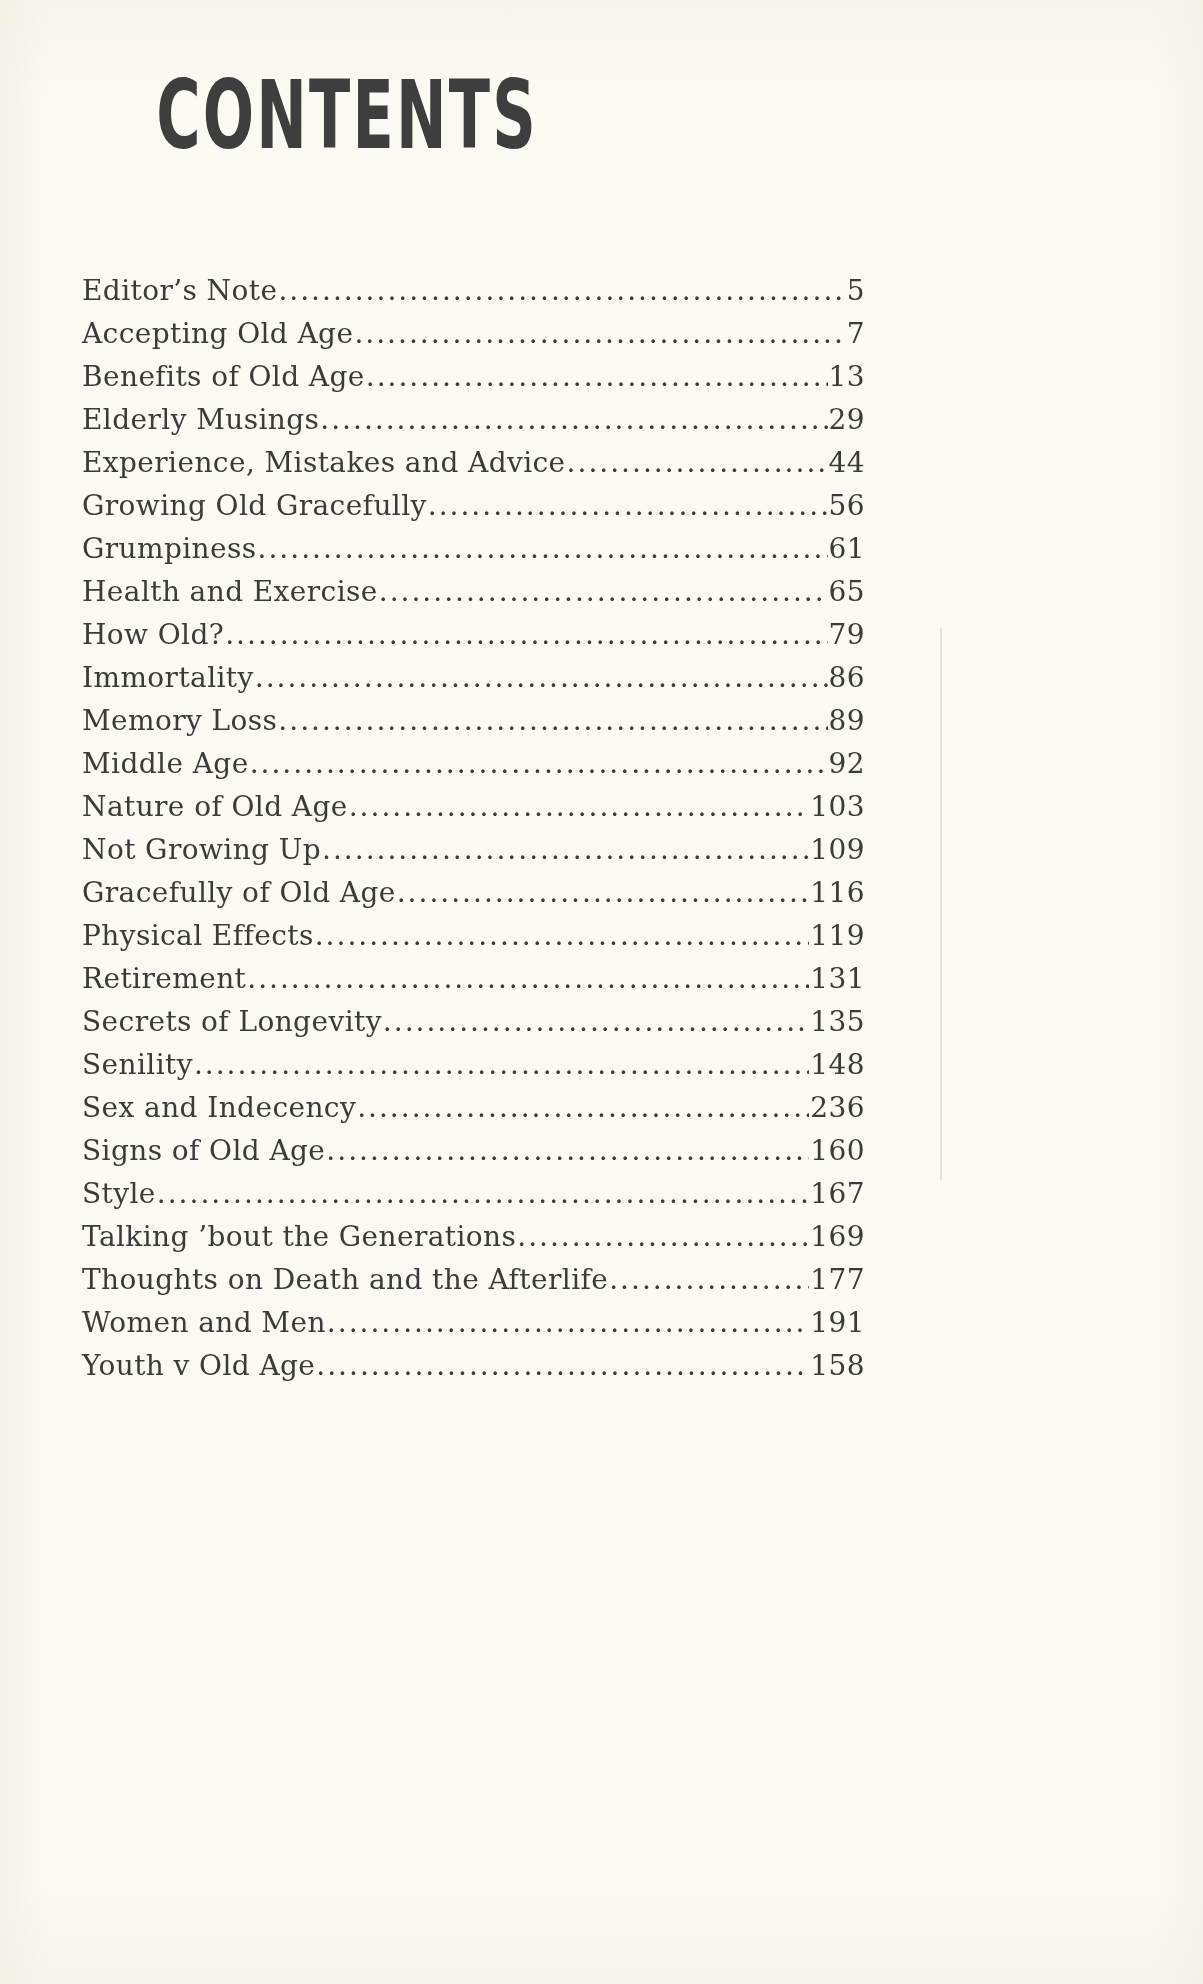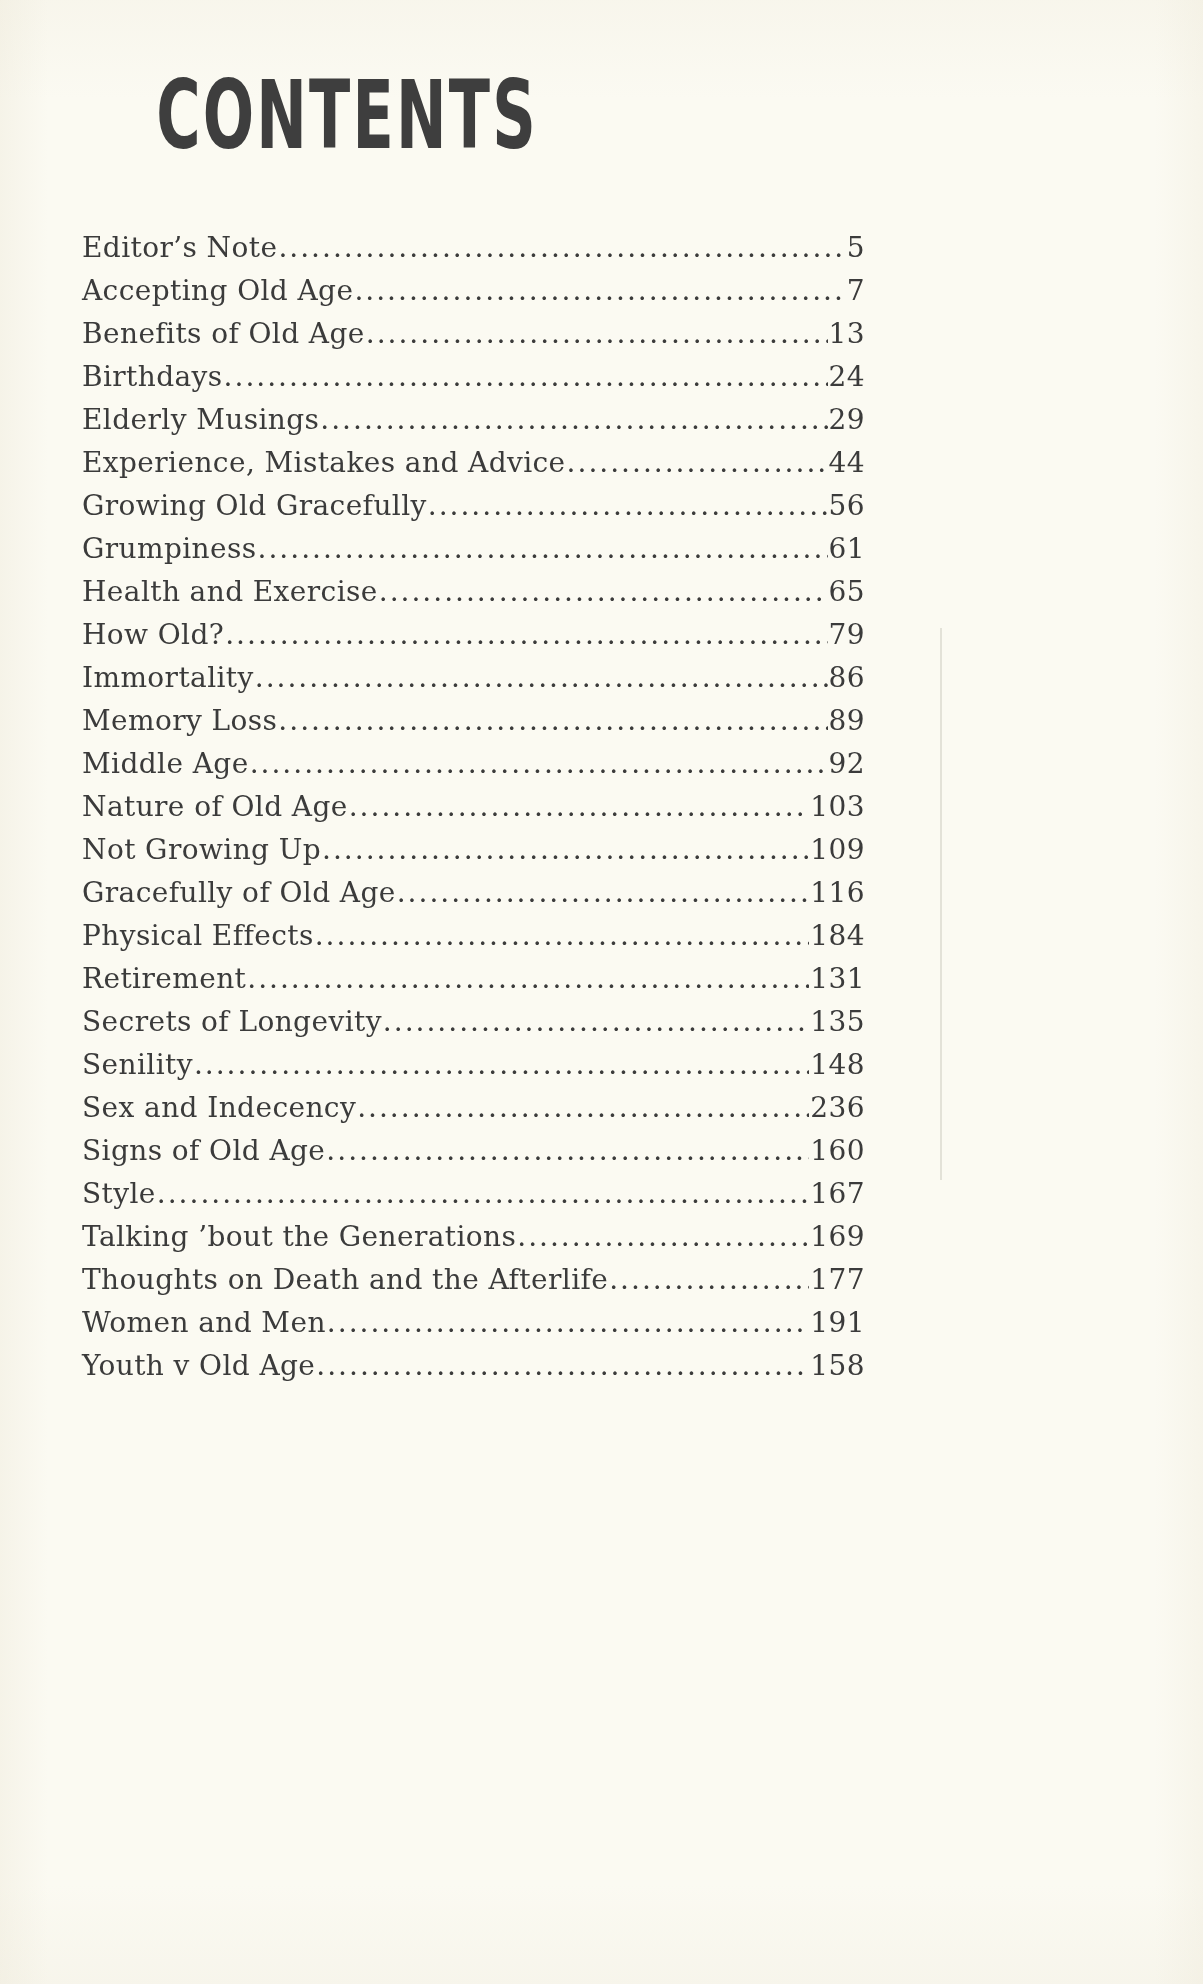--- a/index.html
+++ b/index.html
@@ -52,21 +52,21 @@
     font-weight: 800;
     font-size: 84px;
     letter-spacing: 3px;
     color: #3e3e3e;
     transform: scaleX(0.72) scaleY(1.12);
     transform-origin: center;
     white-space: nowrap;
   }
 
   .toc {
-    margin-top: 60px;
+    margin-top: 103px;
   }
   .toc-row {
     display: flex;
     align-items: baseline;
     font-size: 28px;
     line-height: 43px;
     letter-spacing: 0.4px;
   }
   .toc-label {
     white-space: nowrap;
@@ -113,25 +113,20 @@
     <span class="leader"></span>
     <span class="toc-page">7</span>
   </div>
 
   <div class="toc-row">
     <span class="toc-label">Benefits of Old Age</span>
     <span class="leader"></span>
     <span class="toc-page">13</span>
   </div>
 
-  <div class="toc-row">
-    <span class="toc-label">Birthdays</span>
-    <span class="leader"></span>
-    <span class="toc-page">24</span>
-  </div>
 
   <div class="toc-row">
     <span class="toc-label">Elderly Musings</span>
     <span class="leader"></span>
     <span class="toc-page">29</span>
   </div>
 
   <div class="toc-row">
     <span class="toc-label">Experience, Mistakes and Advice</span>
     <span class="leader"></span>
@@ -194,21 +189,21 @@
 
   <div class="toc-row">
     <span class="toc-label">Gracefully of Old Age</span>
     <span class="leader"></span>
     <span class="toc-page">116</span>
   </div>
 
   <div class="toc-row">
     <span class="toc-label">Physical Effects</span>
     <span class="leader"></span>
-    <span class="toc-page">184</span>
+    <span class="toc-page">119</span>
   </div>
 
   <div class="toc-row">
     <span class="toc-label">Retirement</span>
     <span class="leader"></span>
     <span class="toc-page">131</span>
   </div>
 
   <div class="toc-row">
     <span class="toc-label">Secrets of Longevity</span>

